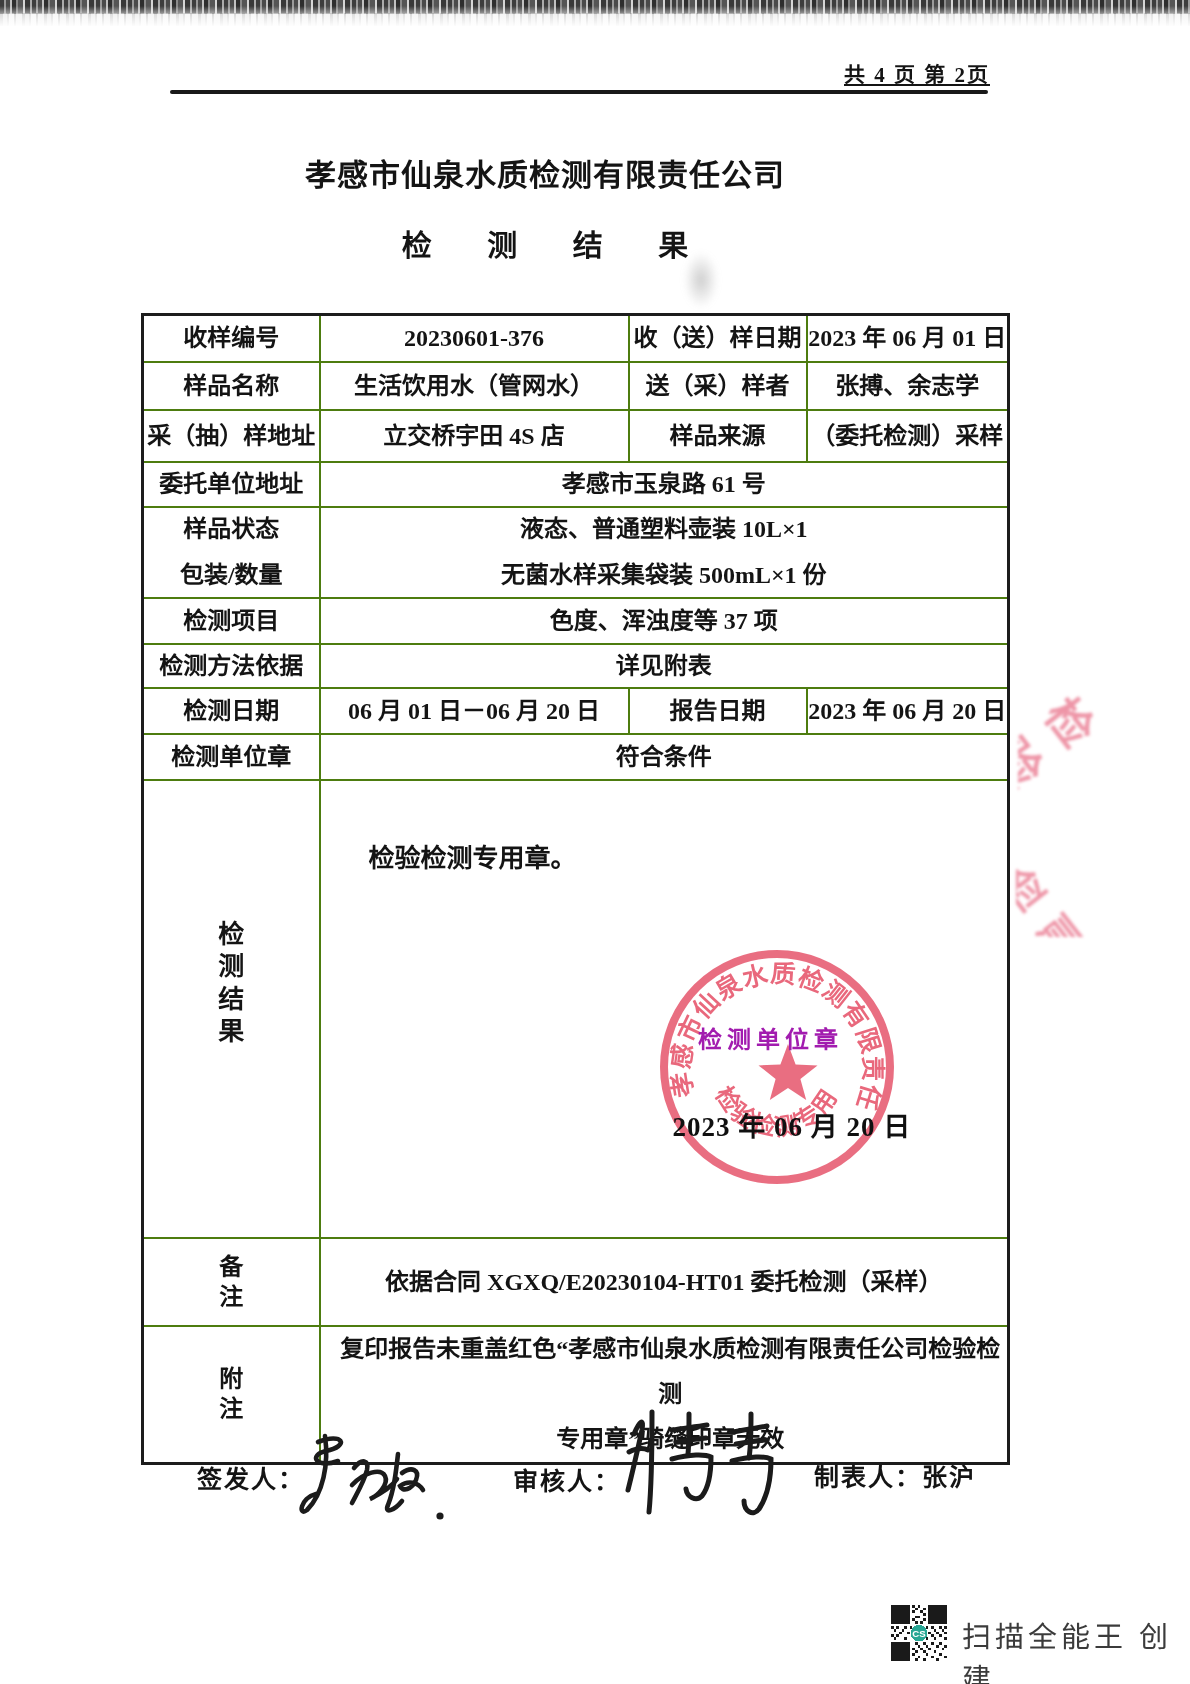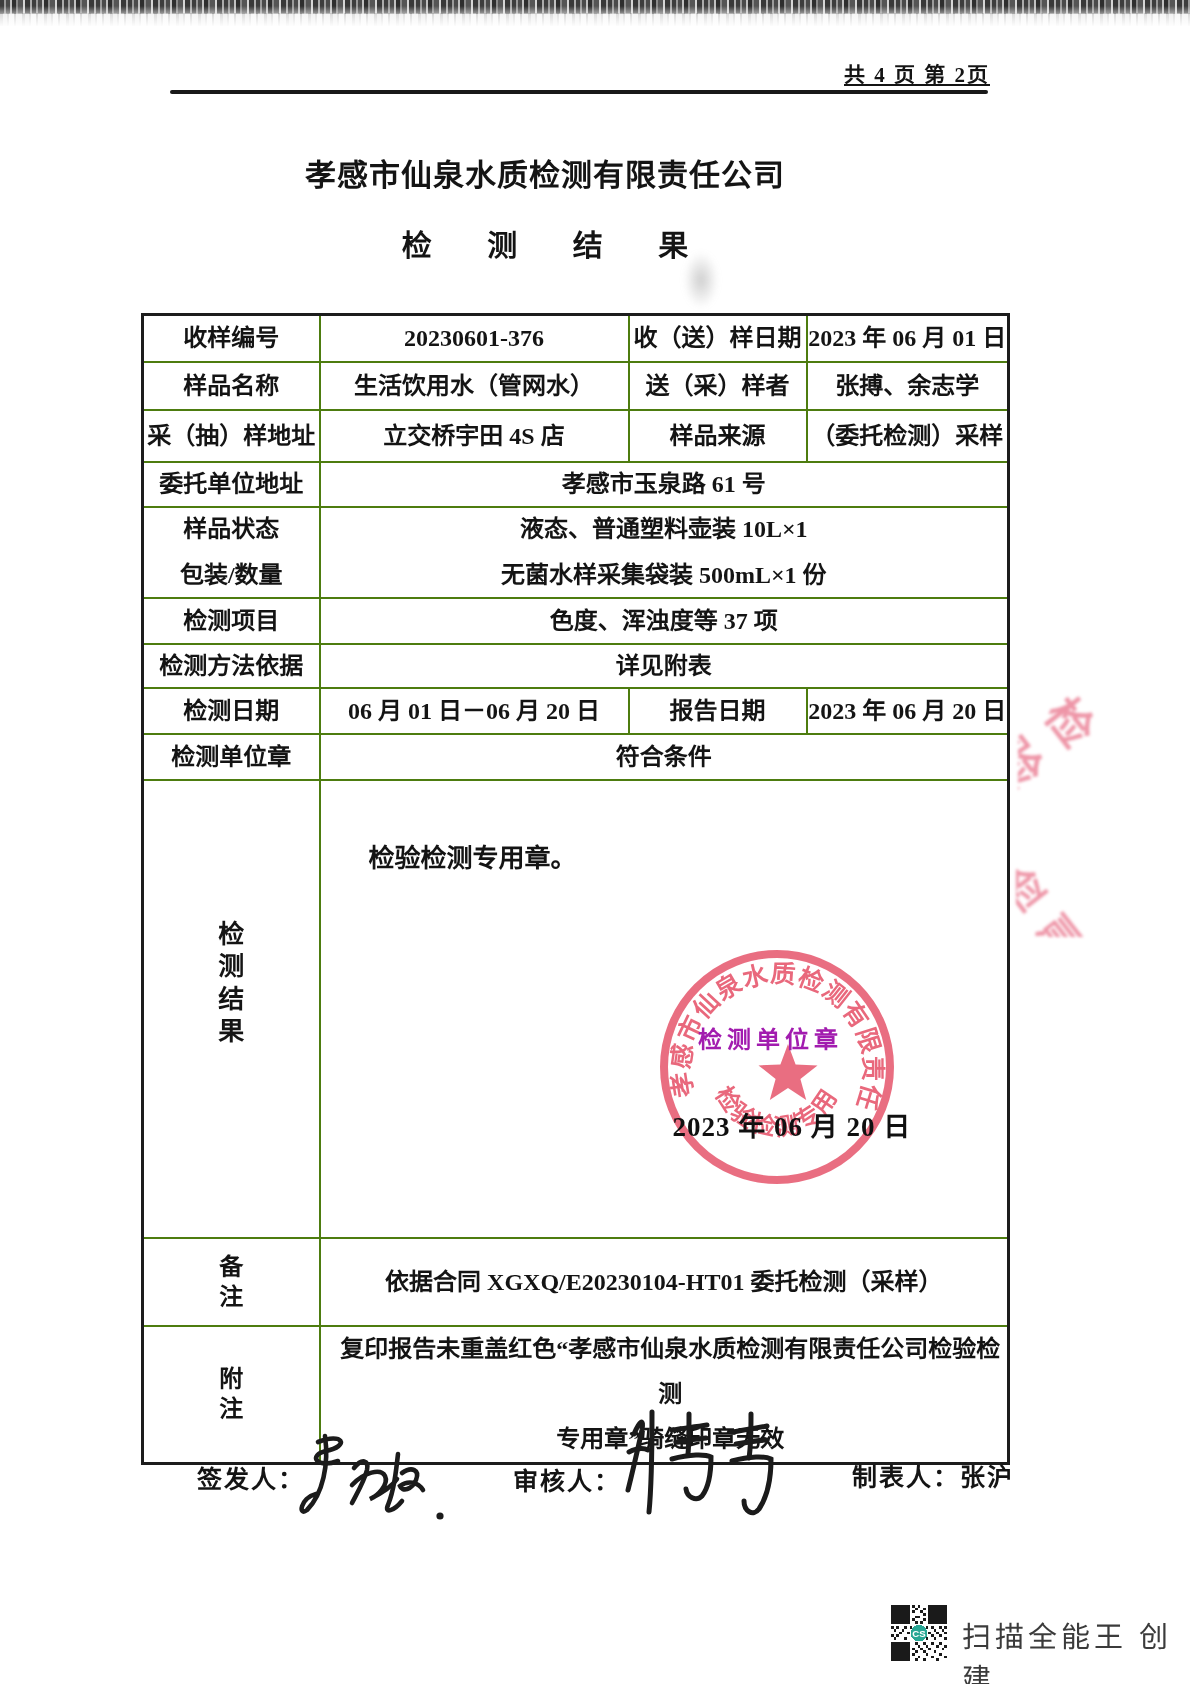--- a/index.html
+++ b/index.html
@@ -220,21 +220,21 @@
     <path d="M 58 28 C 70 26, 82 25, 93 23"></path>
     <path d="M 62 40 C 74 38, 84 37, 92 36"></path>
     <path d="M 75 12 C 75 26, 75 42, 74 52"></path>
     <path d="M 58 57 C 76 52, 91 52, 97 55 C 97 71, 95 85, 88 94 C 82 100, 73 95, 72 87"></path>
     <path d="M 118 30 C 130 28, 143 26, 153 24"></path>
     <path d="M 122 42 C 134 40, 146 38, 153 38"></path>
     <path d="M 137 12 C 137 28, 137 44, 135 56"></path>
     <path d="M 118 59 C 136 54, 151 54, 157 57 C 157 77, 153 95, 145 107 C 139 115, 130 109, 130 99"></path>
   </svg>
 
-  <div class="sig-label" style="left:852px;top:1457px;text-align:right;"><span>制表人：</span><span>张沪</span></div>
+  <div class="sig-label" style="left:814px;top:1457px;text-align:right;"><span>制表人：</span><span>张沪</span></div>
 
   <svg class="qr" viewBox="0 0 21 21" shape-rendering="crispEdges">
     <rect x="0" y="0" width="21" height="21" fill="#fff"></rect>
     <g fill="#1a1a1a">
       <rect x="0" y="0" width="7" height="7"></rect>
         <rect x="14" y="0" width="7" height="7"></rect>
         <rect x="0" y="14" width="7" height="7"></rect>
       <rect x="8" y="0" width="1" height="1"></rect>
         <rect x="10" y="0" width="1" height="1"></rect>
         <rect x="9" y="1" width="1" height="1"></rect>

